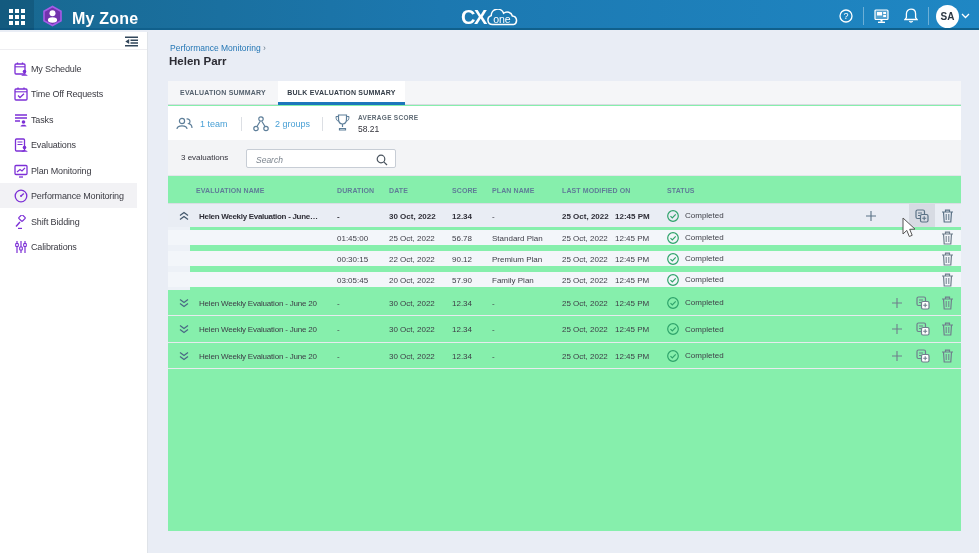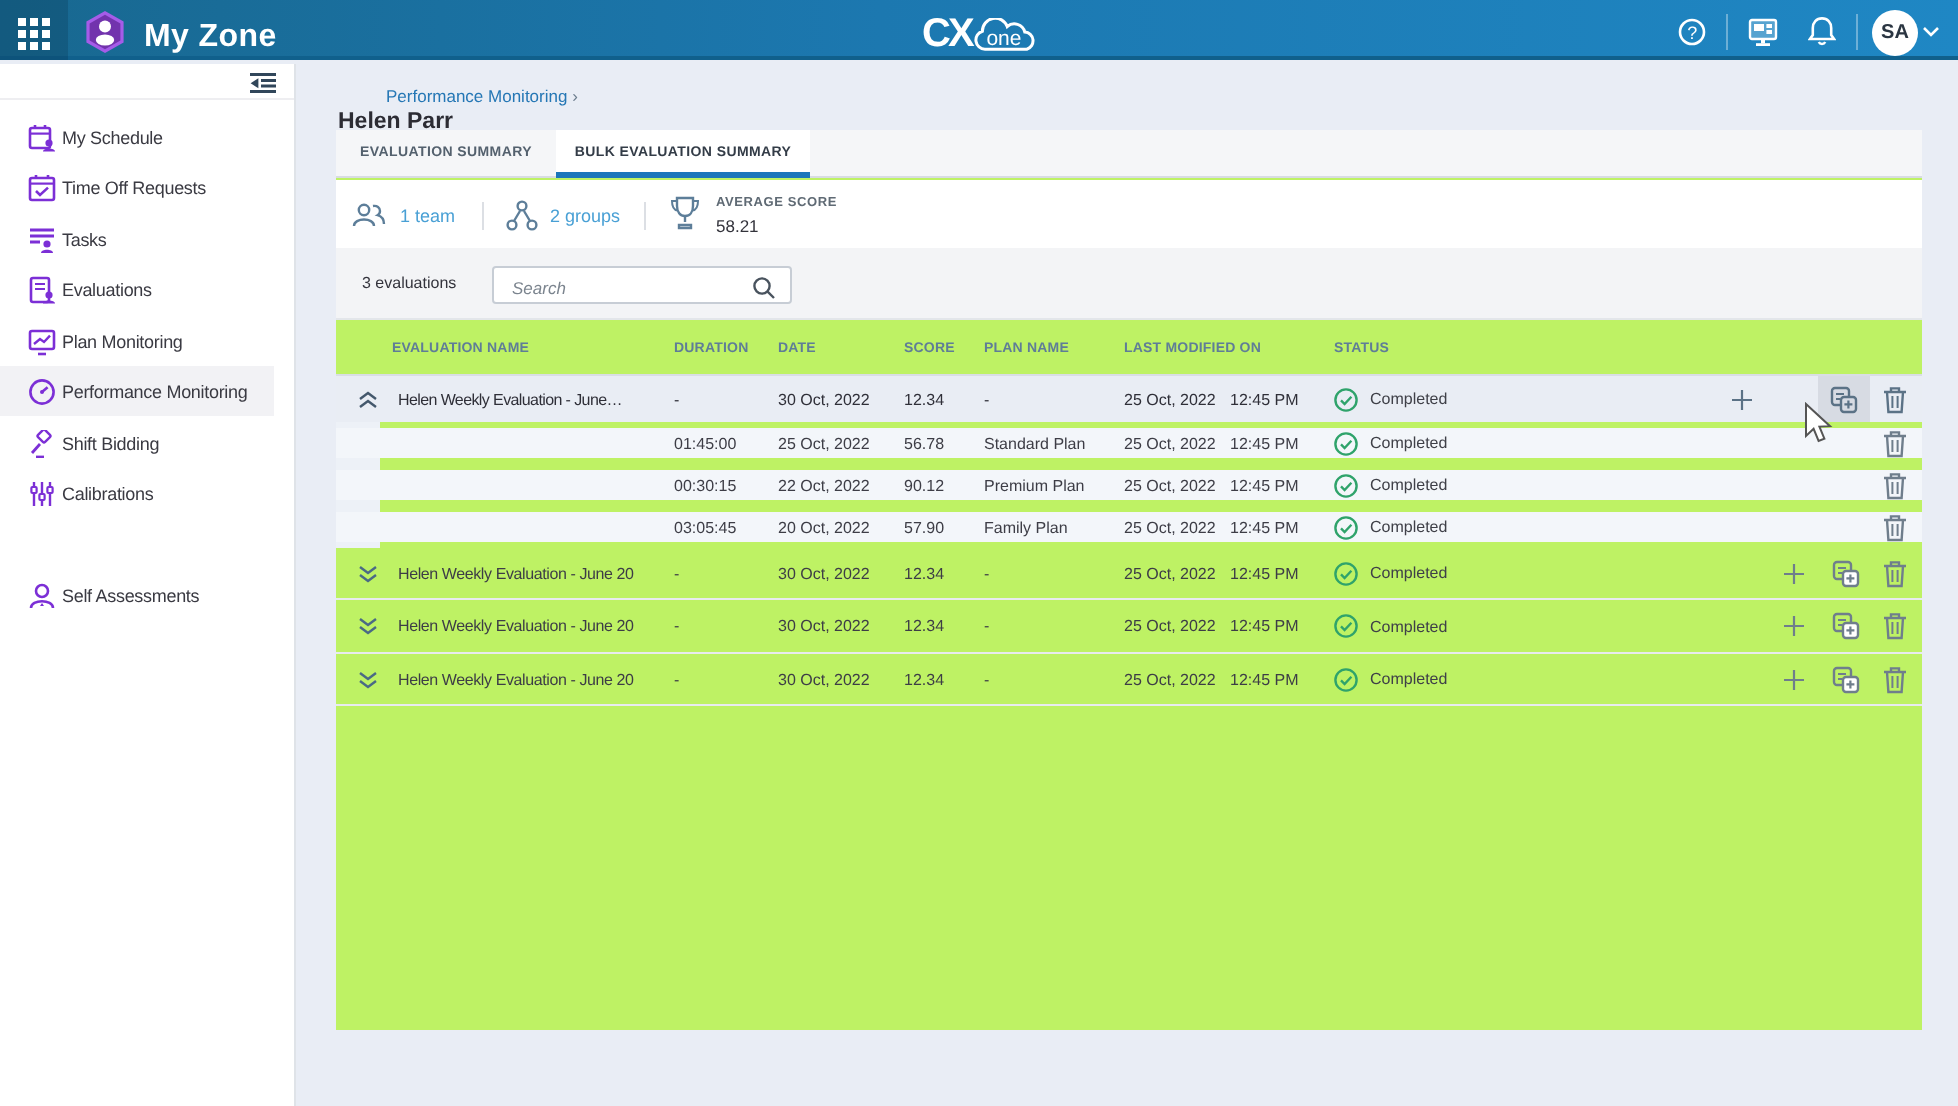--- a/index.html
+++ b/index.html
@@ -16,25 +16,25 @@
 #myzone { position:absolute; left:72px; top:10px; color:#fff; font-size:16px; font-weight:bold; letter-spacing:0.2px; }
 
 
 #sidebar { position:absolute; left:0; top:32px; width:148px; height:521px; background:#fff; border-right:1px solid #dfe3e8; }
 .mi { position:absolute; left:0; width:137px; height:25px; }
 .mi .txt { position:absolute; left:31px; top:50%; transform:translateY(-50%); font-size:9px; color:#3a3a42; letter-spacing:-0.15px; white-space:nowrap; }
 .mi svg { position:absolute; left:14px; top:50%; transform:translateY(-50%); }
 .mi.active { background:#f2f2f5; }
 
 
-#crumb { position:absolute; left:170px; top:43px; font-size:8.5px; color:#2577b5;margin-left:23px; }
+#crumb { position:absolute; left:170px; top:43px; font-size:8.5px; color:#2577b5; }
 #crumb .sep { color:#6b7c8c; }
 #title { position:absolute; left:169px; top:55px; font-size:11.5px; font-weight:bold; color:#2c2c34; }
 
-#card { position:absolute; left:168px; top:65px; width:793px; height:450px; background:#bef264; }
+#card { position:absolute; left:168px; top:81px; width:793px; height:450px; background:#86efac; }
 #tabbar { position:absolute; left:0; top:0; width:793px; height:24px; background:#f5f6f8; border-bottom:1px solid #d8dce2; }
 #tab1 { position:absolute; left:0; top:0; width:110px; height:24px; line-height:24px; text-align:center; font-size:7px; font-weight:bold; color:#54616e; letter-spacing:0.2px; white-space:nowrap; }
 #tab2 { position:absolute; left:110px; top:0; width:127px; height:24px; line-height:23px; text-align:center; background:#fff; border-bottom:3px solid #1c76bb; font-size:7px; font-weight:bold; color:#333c47; letter-spacing:0.2px; white-space:nowrap; }
 
 
 #stats { position:absolute; left:0; top:25px; width:793px; height:34px; background:#fff; }
 .statdiv { position:absolute; top:11px; width:1px; height:14px; background:#dcdfe4; }
 .bluelink { position:absolute; font-size:9px; color:#49a0d5; }
 #avg-label { position:absolute; left:190px; top:8px; font-size:6.5px; font-weight:bold; color:#5f6a74; letter-spacing:0.3px; }
 #avg-val { position:absolute; left:190px; top:18px; font-size:8.5px; color:#33333b; }
@@ -47,21 +47,21 @@
 #searchbox svg { position:absolute; right:7px; top:3.5px; }
 
 
 #thead { position:absolute; left:0; top:95px; width:793px; height:28px; border-bottom:1px solid #d9dee4; }
 .th { position:absolute; top:11px; font-size:7px; font-weight:bold; color:#5f7d97; letter-spacing:0.1px; }
 .c-name { left:28px; } .c-dur { left:169px; } .c-date { left:221px; } .c-score { left:284px; }
 .c-plan { left:324px; } .c-mod { left:394px; } .c-status { left:499px; }
 
 .row { position:absolute; left:0; width:793px; }
 .cell { position:absolute; top:50%; transform:translateY(-50%); font-size:8px; color:#3d3d46; white-space:nowrap; }
-.bold .cell { font-weight:normal; color:#2f2f38; }
+.bold .cell { font-weight:bold; color:#2f2f38; }
 .chev { position:absolute; left:10px; top:50%; transform:translateY(-50%); }
 .status { position:absolute; left:499px; top:50%; transform:translateY(-50%); width:160px; height:12px; }
 .status svg { position:absolute; left:0; top:0; }
 .status span { position:absolute; left:18px; top:1.5px; font-size:8px; color:#3f4048; font-weight:normal; }
 .acticon { position:absolute; top:50%; transform:translateY(-50%); }
 
 #row1 { top:123px; height:23px; background:#e9edf4; }
 #subblock { position:absolute; left:0; top:146px; width:793px; height:144px; }
 .band { position:absolute; left:0; width:793px; height:15px; background:#f3f6fa; }
 #gutter { position:absolute; left:0; top:0; width:22px; height:63px; background:#edf1f7; }
@@ -193,28 +193,20 @@
       <span class="txt">Shift Bidding</span>
     </div>
   <div class="mi" style="top:202px">
       <svg width="14" height="14" viewBox="0 0 14 14">
         <path d="M3 1 L3 13 M7 1 L7 13 M11 1 L11 13" stroke="#7c2fd6" stroke-width="1.2"></path>
         <rect x="1.7" y="3.5" width="2.6" height="3" rx="0.5" fill="#fff" stroke="#7c2fd6" stroke-width="1.1"></rect>
         <rect x="5.7" y="7" width="2.6" height="3" rx="0.5" fill="#fff" stroke="#7c2fd6" stroke-width="1.1"></rect>
         <rect x="9.7" y="3.5" width="2.6" height="3" rx="0.5" fill="#fff" stroke="#7c2fd6" stroke-width="1.1"></rect>
       </svg>
       <span class="txt">Calibrations</span>
-    </div>
-  <div class="mi" style="top:253px">
-      <svg width="14" height="14" viewBox="0 0 14 14">
-        <circle cx="7" cy="4.5" r="3" fill="none" stroke="#7c2fd6" stroke-width="1.3"></circle>
-        <path d="M1.5 13 C1.5 8.5 12.5 8.5 12.5 13" fill="none" stroke="#7c2fd6" stroke-width="1.3"></path>
-        <path d="M7 10.5 L8 12 L6 12 Z" fill="#7c2fd6"></path>
-      </svg>
-      <span class="txt">Self Assessments</span>
     </div>
 </div>
 
 <div id="crumb">Performance Monitoring <span class="sep">›</span></div>
 <div id="title">Helen Parr</div>
 
 <div id="card">
   <div id="tabbar">
     <div id="tab1">EVALUATION SUMMARY</div>
     <div id="tab2">BULK EVALUATION SUMMARY</div>

